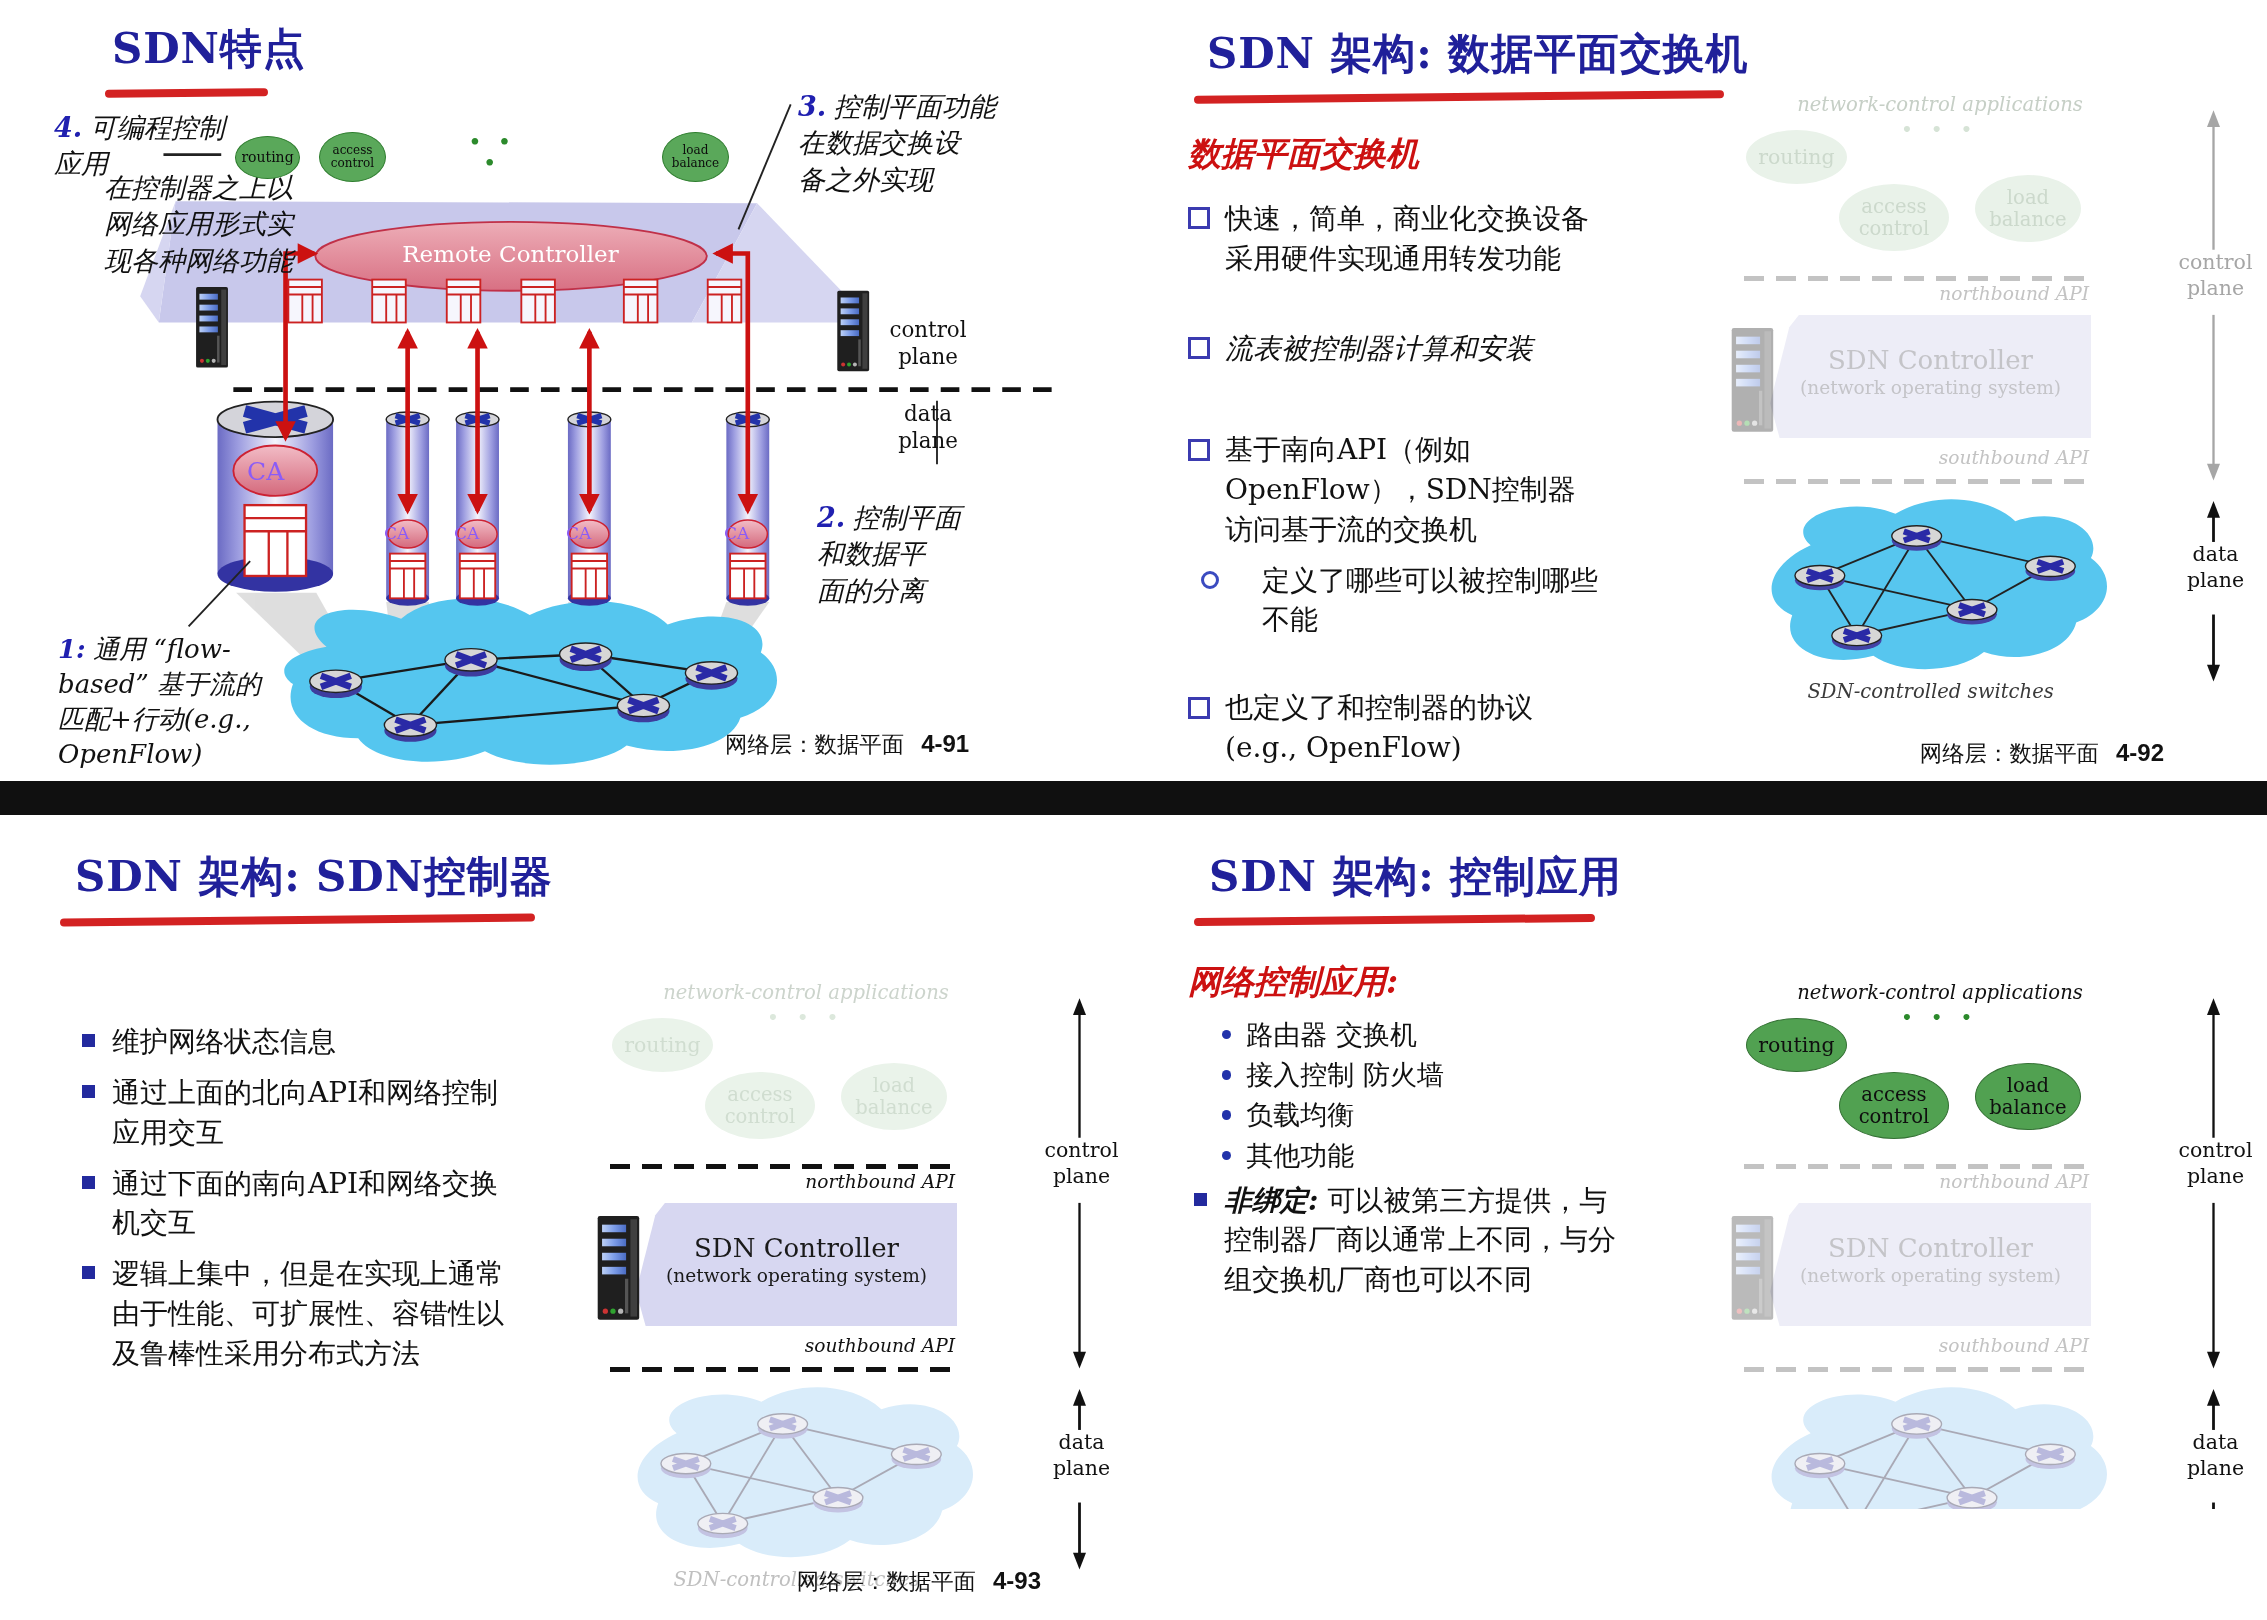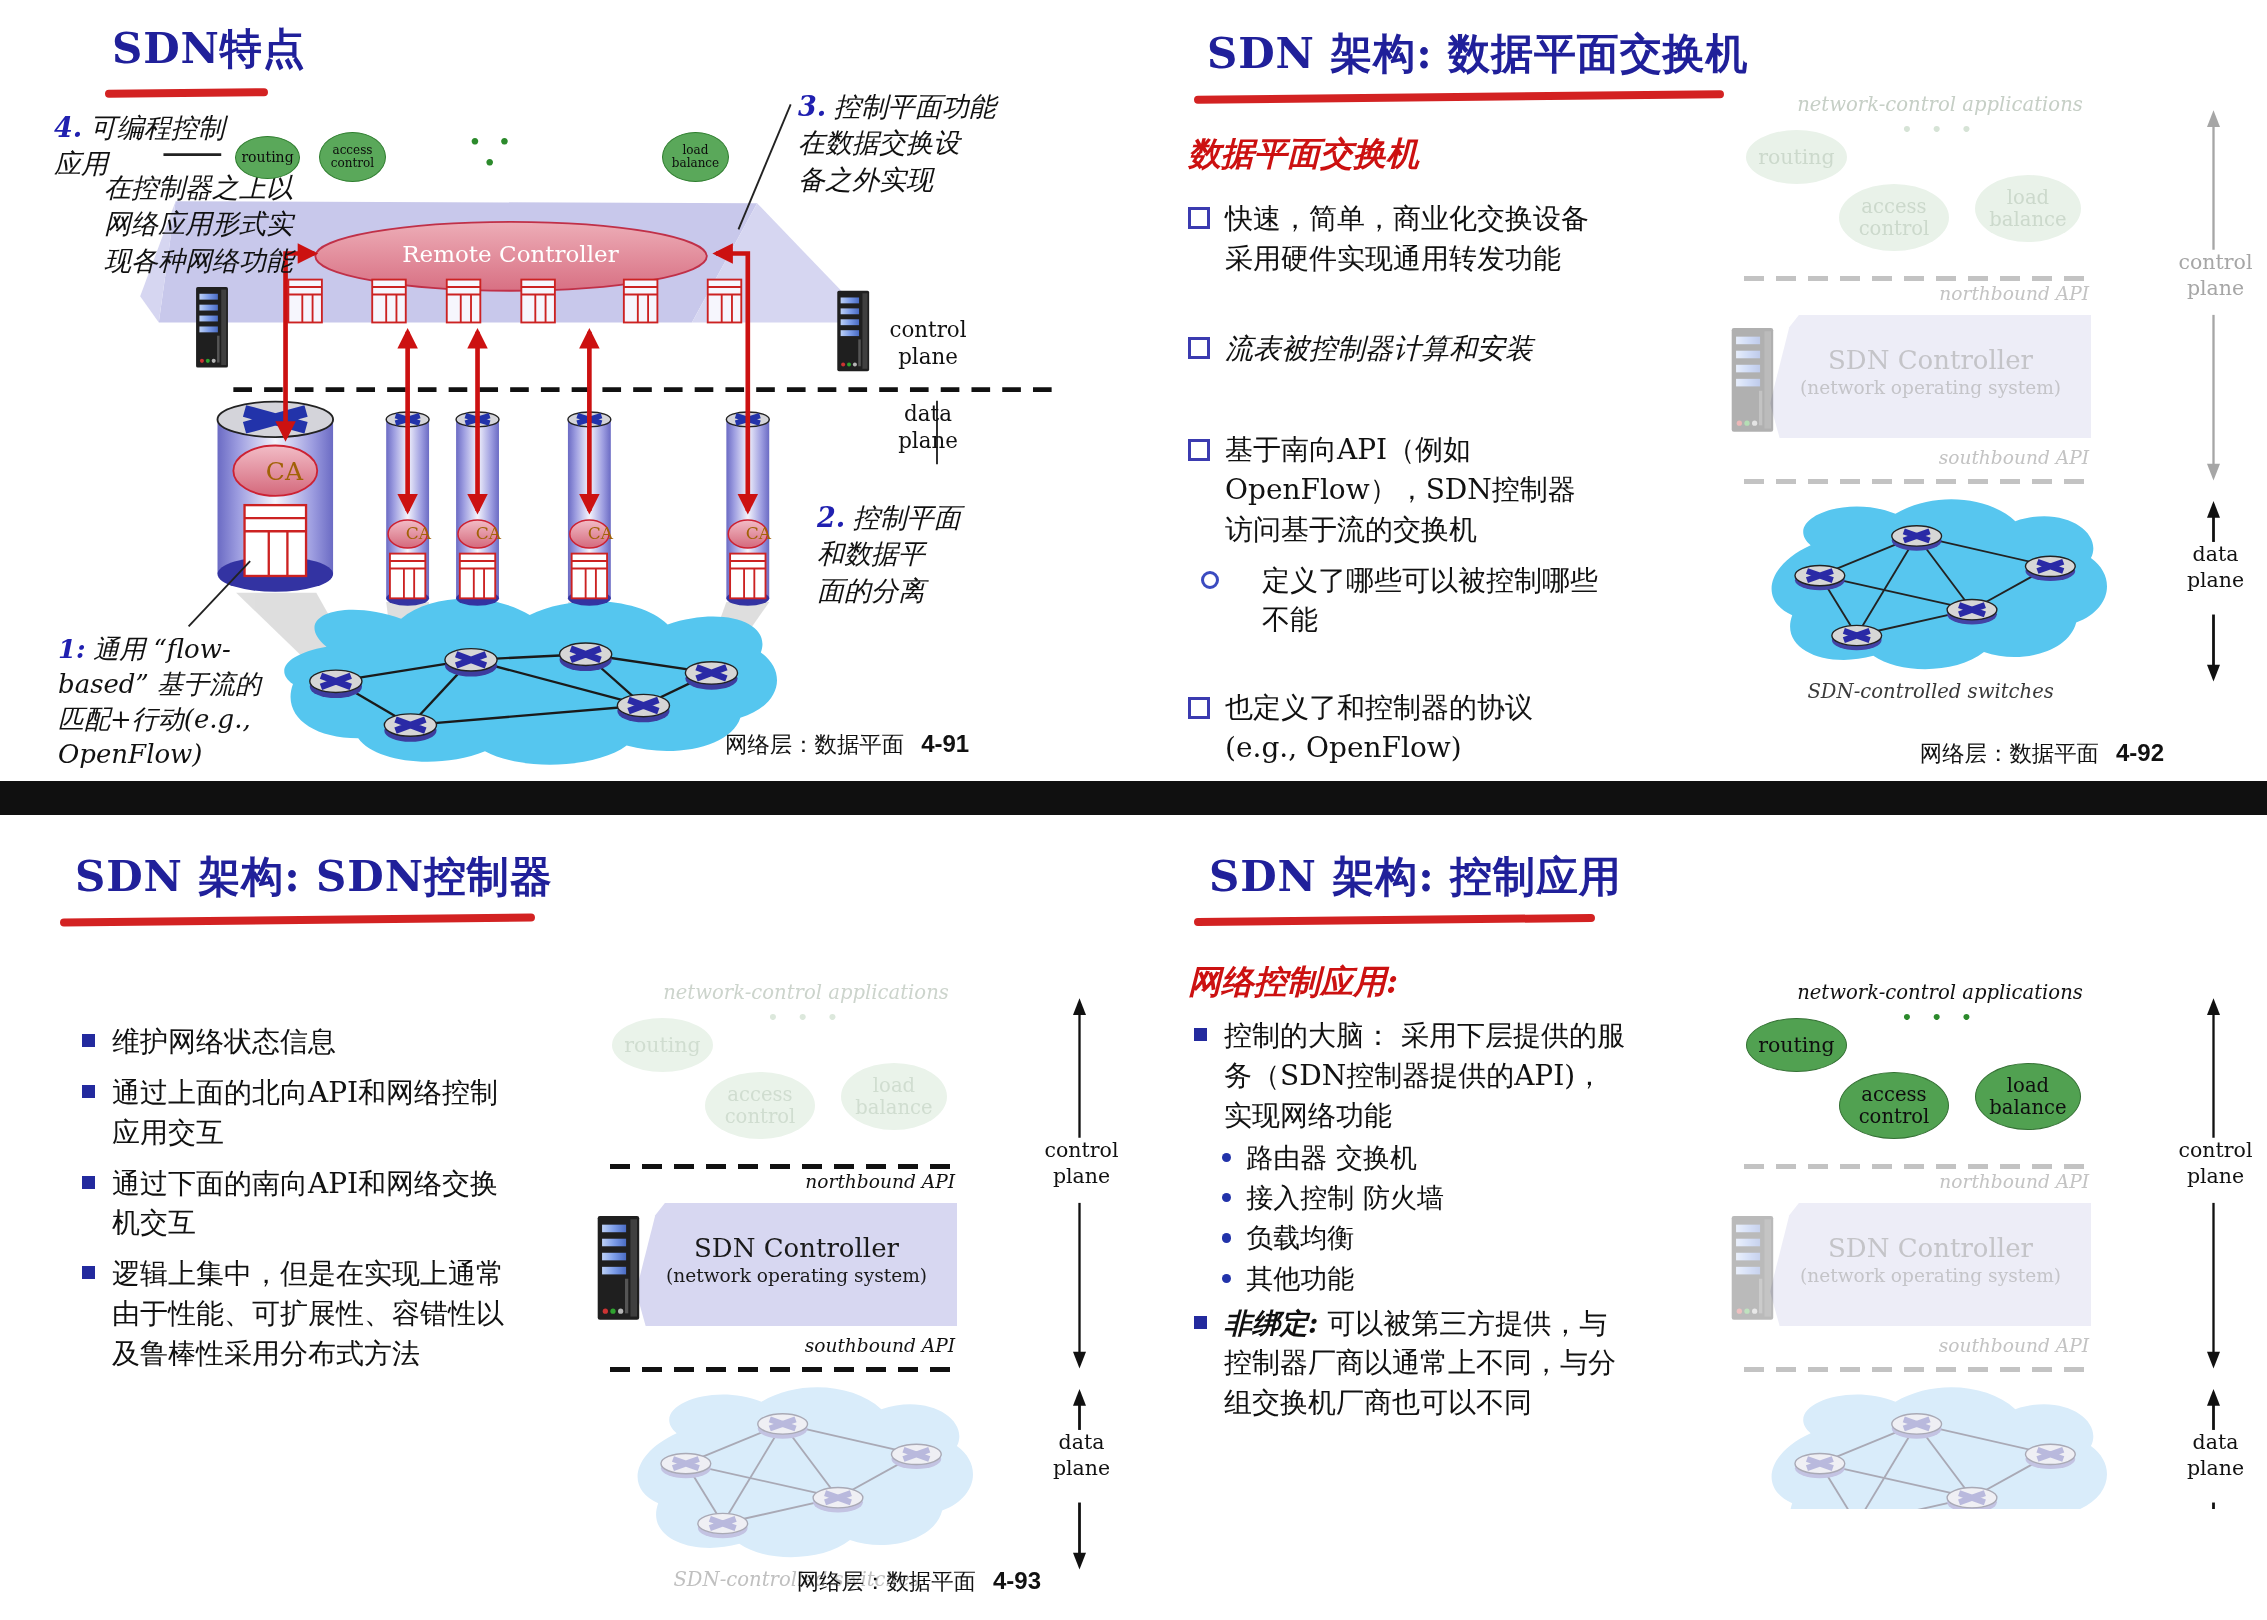--- a/index.html
+++ b/index.html
@@ -20,21 +20,21 @@
   .pre{white-space:pre-line;}
 
   
   .ann{position:absolute;font-style:italic;font-size:27px;line-height:1.35;color:#111;}
   .ann .num{color:#2020b0;font-weight:bold;margin-right:7.5px;}
   .oval{position:absolute;border-radius:50%;background:#5aa85a;border:1.9px solid #2e7d2e;
         display:flex;align-items:center;justify-content:center;text-align:center;color:#0c0c0c;line-height:1.1;}
   .dots{position:absolute;text-align:center;font-weight:bold;color:#2c8a2c;font-size:18.6px;letter-spacing:5.6px;}
   .svg-layer{position:absolute;left:0;top:0;}
   .rc-label{position:absolute;left:380px;top:241px;width:261px;text-align:center;color:#fff;font-size:23px;}
-  .ca{position:absolute;color:#a16207;text-align:right;}
+  .ca{position:absolute;color:#8b5cf6;text-align:left;}
   .plane{position:absolute;width:112px;text-align:center;font-size:21.4px;line-height:1.25;color:#111;}
 
   
   .content{position:absolute;}
   .li{display:flex;align-items:flex-start;}
   .li .bt{font-size:28px;line-height:1.42;}
   .sqo{flex:0 0 16px;width:16px;height:16px;border:3.7px solid #3b3bb0;margin:8.4px 15px 0 0;}
   .sqf{flex:0 0 13px;width:13px;height:13px;background:#232a9e;margin:12px 17px 0 0;}
   .co{flex:0 0 12px;width:12px;height:12px;border:3.3px solid #3b4bc0;border-radius:50%;margin:10.3px 15px 0 13px;}
   .dot{flex:0 0 9.3px;width:9.3px;height:9.3px;border-radius:50%;background:#2233aa;margin:14px 15px 0 28px;}
@@ -531,24 +531,20 @@
 
     <div class="footer" style="right:93px;top:751px;"><span>网络层：数据平面</span><b>4-93</b></div>
   </div>
 
   <div class="slide s4">
     <div class="stitle" style="left:75px;top:34px;">SDN 架构: 控制应用</div>
     <div class="swoosh" style="left:60px;top:101px;width:401px;"></div>
     <div class="rhead" style="left:54px;top:145px;">网络控制应用:</div>
 
     <div class="content" style="left:60px;top:201px;width:466px;">
-      <div class="li" style="margin-bottom:3.7px;">
-          <span class="sqf"></span>
-          <div class="bt" style="width:401px;">控制的大脑： 采用下层提供的服务（SDN控制器提供的API)，实现网络功能</div>
-        </div>
       <div class="li" style="margin-bottom:1.9px;">
           <span class="dot"></span>
           <div class="bt" style="width:373px;font-size:27px;">路由器 交换机</div>
         </div>
       <div class="li" style="margin-bottom:1.9px;">
           <span class="dot"></span>
           <div class="bt" style="width:373px;font-size:27px;">接入控制 防火墙</div>
         </div>
       <div class="li" style="margin-bottom:1.9px;">
           <span class="dot"></span>

